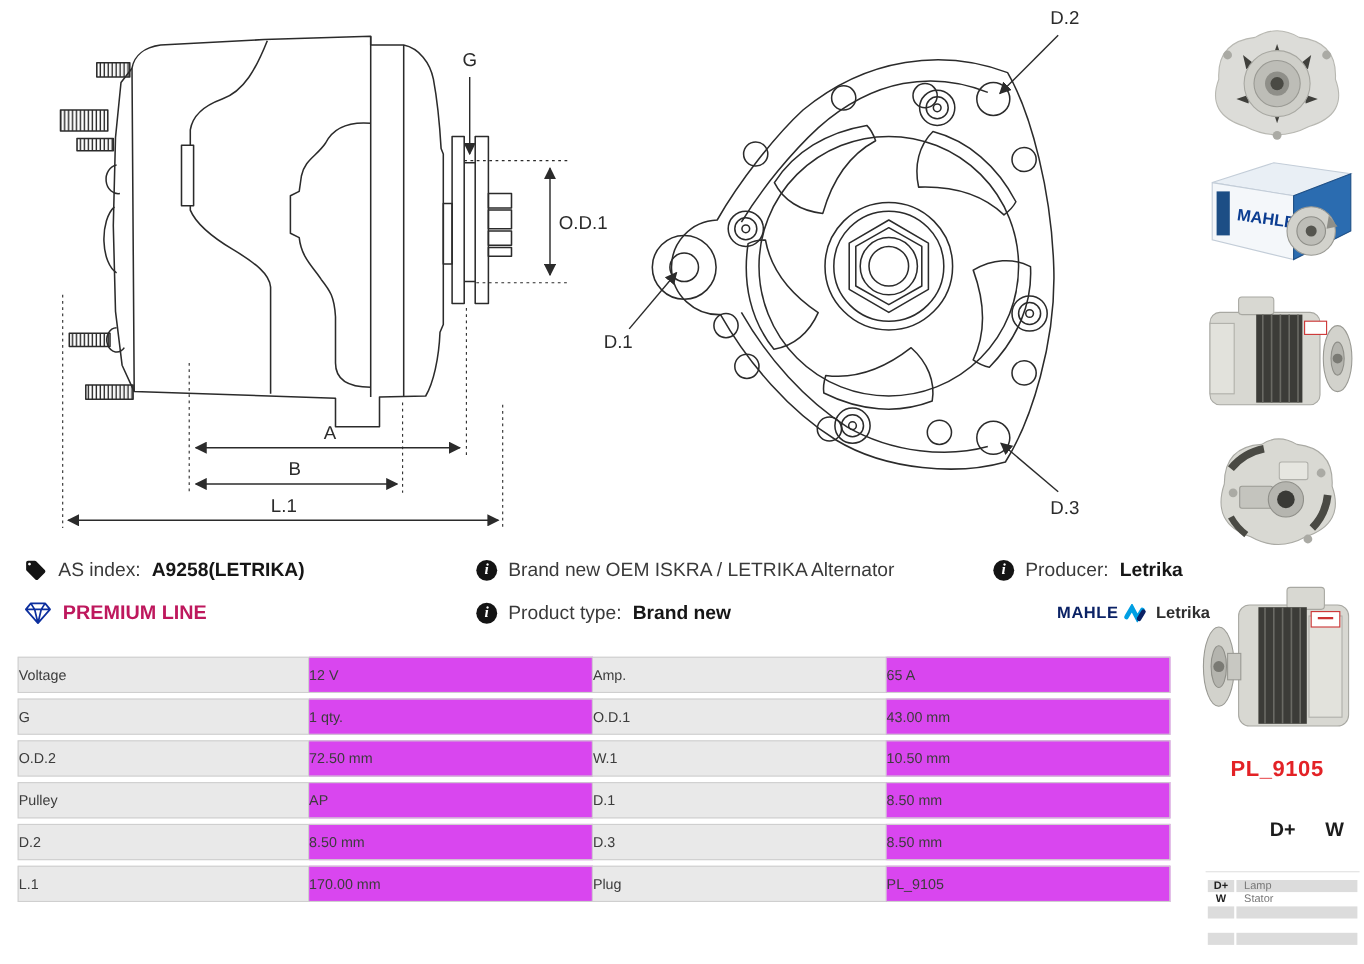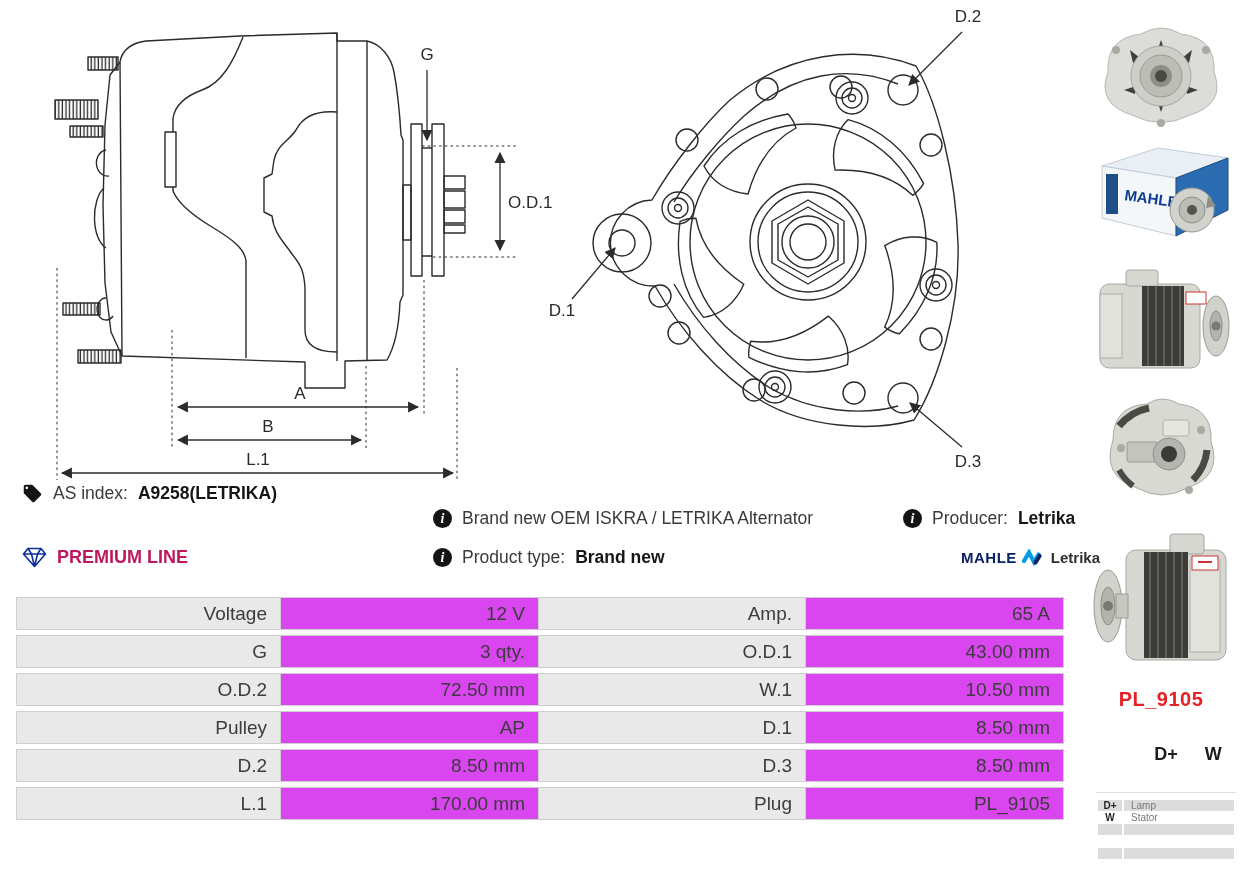--- a/index.html
+++ b/index.html
@@ -15,21 +15,21 @@
   .info-item .b{font-weight:bold;color:#161616;}
   .iinfo{width:19px;height:19px;border-radius:50%;background:#141414;color:#fff;
          display:flex;align-items:center;justify-content:center;
          font-family:"Liberation Serif",serif;font-style:italic;font-weight:bold;font-size:14px;flex:0 0 auto;}
   .premium{color:#be185d;font-weight:bold;font-size:18px;}
   #brand-logo{position:absolute;left:961px;top:549px;display:flex;align-items:center;gap:5px;}
   #brand-logo .mahle{font-weight:bold;font-size:15px;color:#0b2265;letter-spacing:.5px;}
   #brand-logo .letrika{font-weight:bold;font-size:15px;color:#2e2e2e;}
   
   #spec-table{position:absolute;left:16px;top:592px;border-collapse:separate;border-spacing:0 5px;table-layout:fixed;width:1048px;}
-  #spec-table td{height:31px;font-size:19px;text-align:right;padding:0 13px 0 0;
+  #spec-table td{height:31px;font-size:13px;text-align:left;padding:0 13px 0 0;
     border-top:1px solid #cfcfcf;border-bottom:1px solid #cfcfcf;border-right:1px solid #cfcfcf;color:#3c3c3c;overflow:hidden;}
   #spec-table td:first-child{border-left:1px solid #cfcfcf;}
   #spec-table td.l{background:#e9e9e9;}
   #spec-table td.v{background:#d946ef;}
   
   .photo{position:absolute;left:1086px;}
   #plug-code{position:absolute;left:1085px;top:688px;width:152px;text-align:center;
              font-weight:bold;font-size:20px;color:#e32226;letter-spacing:.5px;}
   #terminals{position:absolute;left:1112px;top:744px;width:152px;text-align:center;
              font-weight:bold;font-size:18px;color:#1c1c1c;}
@@ -174,21 +174,21 @@
   <g stroke="#2b2b2b" stroke-width="1.3" fill="none">
     <path d="M962,32 L909,85" marker-end="url(#ah)"></path>
     <path d="M572,299 L615,248" marker-end="url(#ah)"></path>
     <path d="M962,447 L910,403" marker-end="url(#ah)"></path>
   </g>
   <text class="dlab" x="968" y="22" text-anchor="middle">D.2</text>
   <text class="dlab" x="562" y="316" text-anchor="middle">D.1</text>
   <text class="dlab" x="968" y="467" text-anchor="middle">D.3</text>
 </svg>
 
-<div class="info-item" style="left:22px;top:483px;">
+<div class="info-item" style="left:22px;top:508px;">
   <svg width="21" height="21" viewBox="0 0 24 24">
     <path fill="#141414" d="M21.41,11.58l-9-9C12.05,2.22,11.55,2,11,2H4C2.9,2,2,2.9,2,4v7c0,0.55,0.22,1.05,0.59,1.42l9,9
       c0.78,0.78,2.05,0.78,2.83,0l7-7C22.2,13.63,22.2,12.37,21.41,11.58z M5.5,7C4.67,7,4,6.33,4,5.5S4.67,4,5.5,4
       S7,4.67,7,5.5S6.33,7,5.5,7z"></path>
   </svg>
   <span>AS index:</span>
   <span class="b">A9258(LETRIKA)</span>
 </div>
 
 <div class="info-item" style="left:433px;top:508px;">
@@ -233,21 +233,21 @@
     </colgroup>
   <tbody>
       <tr>
     <td class="l">Voltage</td>
     <td class="v">12 V</td>
     <td class="l">Amp.</td>
     <td class="v">65 A</td>
   </tr>
   <tr>
     <td class="l">G</td>
-    <td class="v">3 qty.</td>
+    <td class="v">1 qty.</td>
     <td class="l">O.D.1</td>
     <td class="v">43.00 mm</td>
   </tr>
   <tr>
     <td class="l">O.D.2</td>
     <td class="v">72.50 mm</td>
     <td class="l">W.1</td>
     <td class="v">10.50 mm</td>
   </tr>
   <tr>

